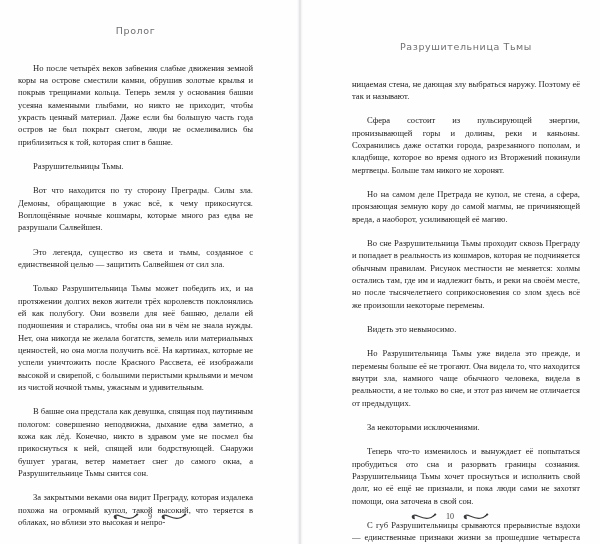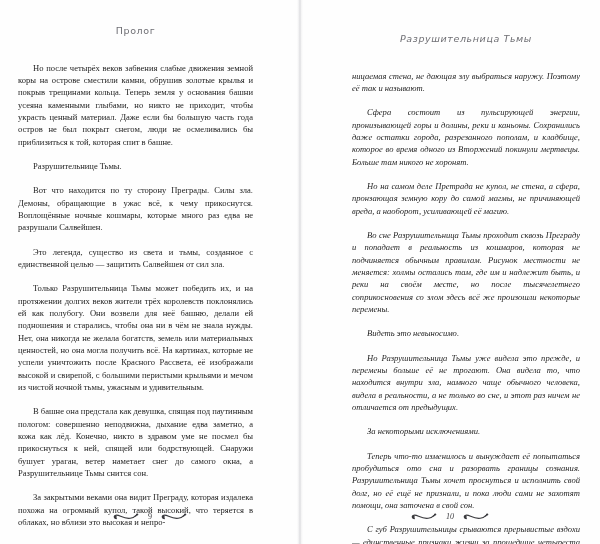--- a/index.html
+++ b/index.html
@@ -42,21 +42,21 @@
 
   .page {
     position: relative;
     width: 300px;
     height: 544px;
     box-sizing: border-box;
     background: #fefefe;
   }
 
   .page-left  { padding: 0 35px 0 6px; }
-  .page-right { padding: 8px 8px 0 40px; font-style: italic; }
+  .page-right { padding: 16px 8px 0 40px; }
 
   .running-head {
     text-align: center;
     font-family: "DejaVu Sans", "Liberation Sans", sans-serif;
     font-size: 9.5px;
     letter-spacing: 0.6px;
     color: #6f6f74;
     font-weight: 400;
     padding-top: 26px;
     padding-bottom: 14px;
@@ -113,21 +113,21 @@
 </head>
 <body>
 
 <div class="spread">
 
   <div class="page page-left">
     <div class="running-head">Пролог</div>
 
     <div class="body-text">
       <p>Но после четырёх веков забвения слабые движения земной коры на острове сместили камни, обрушив золотые крылья и покрыв трещинами кольца. Теперь земля у основания башни усеяна каменными глыбами, но никто не приходит, чтобы украсть ценный материал. Даже если бы большую часть года остров не был покрыт снегом, люди не осмеливались бы приблизиться к той, которая спит в башне.</p>
-      <p>Разрушительнице Тьмы.</p>
+      <p>Разрушительницы Тьмы.</p>
       <p>Вот что находится по ту сторону Преграды. Силы зла. Демоны, обращающие в ужас всё, к чему прикоснутся. Воплощённые ночные кошмары, которые много раз едва не разрушали Салвейшен.</p>
       <p>Это легенда, существо из света и тьмы, созданное с единственной целью — защитить Салвейшен от сил зла.</p>
       <p>Только Разрушительница Тьмы может победить их, и на протяжении долгих веков жители трёх королевств поклонялись ей как полубогу. Они возвели для неё башню, делали ей подношения и старались, чтобы она ни в чём не знала нужды. Нет, она никогда не желала богатств, земель или материальных ценностей, но она могла получить всё. На картинах, которые не успели уничтожить после Красного Рассвета, её изображали высокой и свирепой, с большими перистыми крыльями и мечом из чистой ночной тьмы, ужасным и удивительным.</p>
       <p>В башне она предстала как девушка, спящая под паутинным пологом: совершенно неподвижна, дыхание едва заметно, а кожа как лёд. Конечно, никто в здравом уме не посмел бы прикоснуться к ней, спящей или бодрствующей. Снаружи бушует ураган, ветер наметает снег до самого окна, а Разрушительнице Тьмы снится сон.</p>
       <p>За закрытыми веками она видит Преграду, которая издалека похожа на огромный купол, такой высокий, что теряется в облаках, но вблизи это высокая и непро-</p>
     </div>
 
     <div class="folio">
       <span class="ornament">
         <svg width="26" height="10" viewBox="0 0 26 10">

